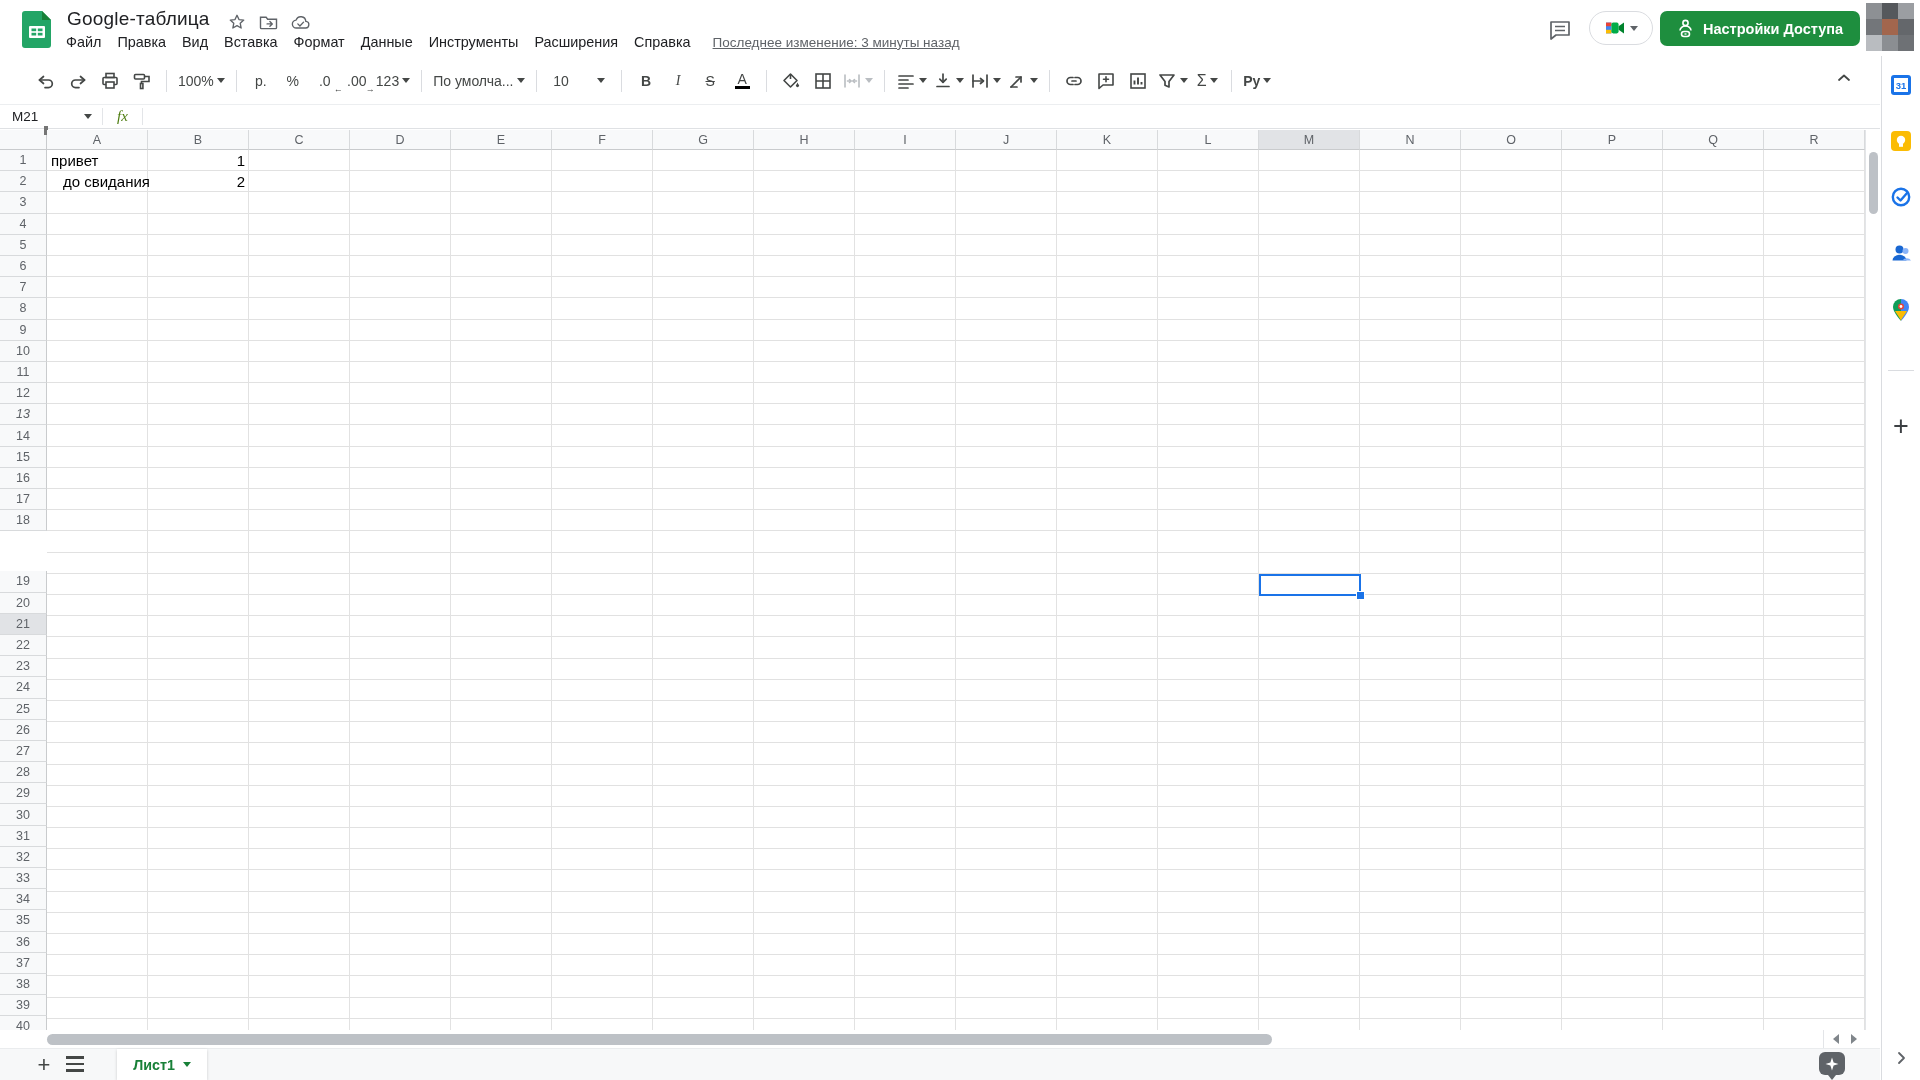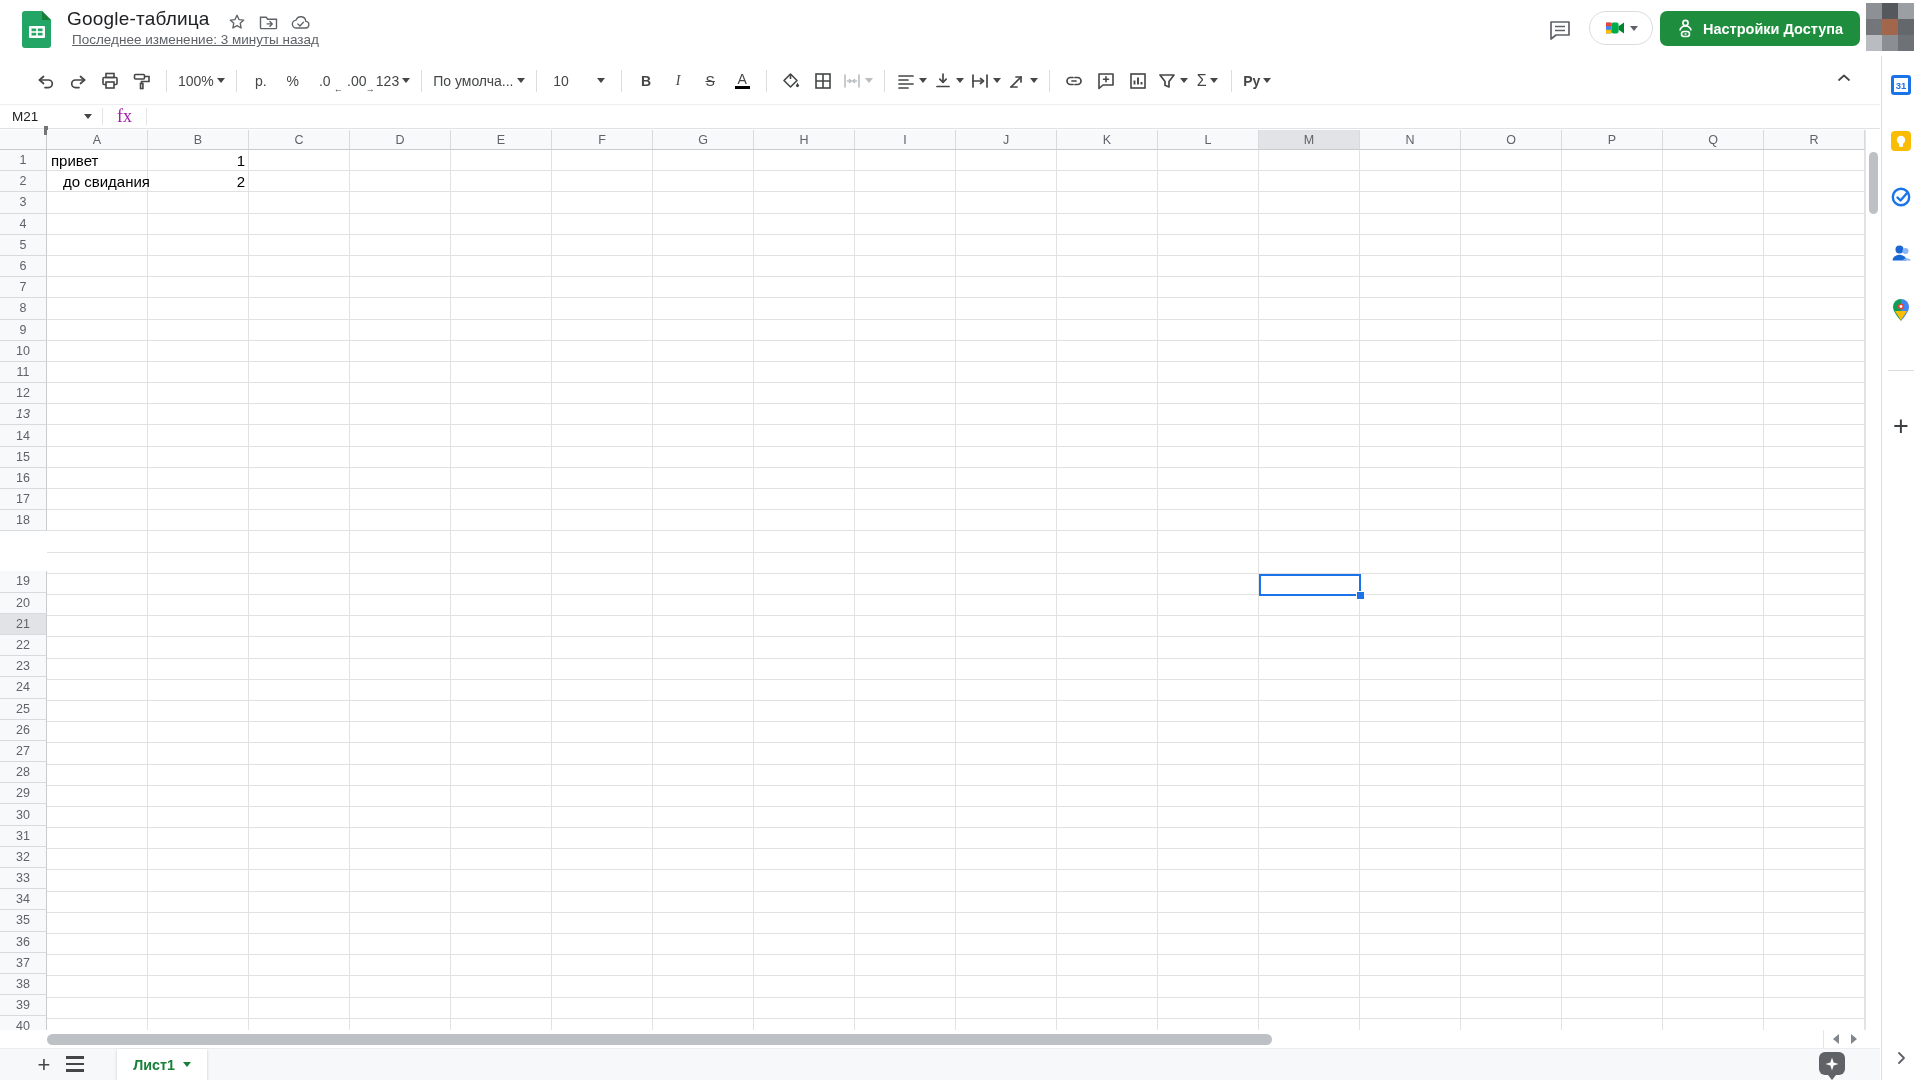--- a/index.html
+++ b/index.html
@@ -33,21 +33,21 @@
   .s{text-decoration:line-through;}
   .a-color{display:flex;flex-direction:column;align-items:center;line-height:12px;}
   .a-color .bar{width:15px;height:3px;background:#000;margin-top:1px;}
   .dec{position:relative;}
   .dec small{position:absolute;font-size:9px;bottom:1px;right:-2px;color:#444746;}
   .collapse{left:1836px;top:70px;color:#444746;}
   
   .fbar{left:0;top:104px;width:1880px;height:25px;border-top:1px solid #eceef0;border-bottom:1px solid #dfe1e4;
         display:flex;align-items:center;box-sizing:border-box;background:#fff;}
   .namebox{width:72px;padding-left:12px;font-size:13.5px;color:#202124;}
-  .fx{font-family:"Liberation Serif",serif;color:#a21caf;font-size:18px;padding:0 14px;}
+  .fx{font-family:"Liberation Serif",serif;font-style:italic;color:#4d7c0f;font-size:15px;padding:0 14px;}
   .fdiv{width:1px;height:17px;background:#e3e5e8;}
   .formula-input{flex:1;font-size:14px;color:#202124;padding-left:10px;}
   
   .corner{left:0;top:130px;width:47px;height:20px;background:#f8f9fa;box-sizing:border-box;
           border-right:1px solid #c9cbcd;border-bottom:1px solid #c9cbcd;}
   .corner-tick{left:44px;top:126px;width:4px;height:9px;background:#757575;}
   .colheads{left:47px;top:130px;height:20px;display:flex;}
   .col-h{width:101px;height:20px;box-sizing:border-box;background:#f8f9fa;border-right:1px solid #d8dadc;
          border-bottom:1px solid #c9cbcd;display:flex;align-items:center;justify-content:center;
          font-size:12.5px;color:#5f6368;}
@@ -124,20 +124,31 @@
     </span>
     <span>
       <svg width="20" height="15" viewBox="0 0 22 16" fill="none" stroke="#5f6368" stroke-width="1.5">
         <path d="M6 14 a4.3 4.3 0 0 1 -.4-8.6 a5.5 5.5 0 0 1 10.7 1.4 a3.6 3.6 0 0 1 -.6 7.2 z" stroke-linejoin="round"></path>
         <path d="M7.5 9.5 l2.3 2.3 4-4.2" stroke-linecap="round" stroke-linejoin="round"></path>
       </svg>
     </span>
   </div>
 
   <div class="abs menu-bar">
+    <div style="display:flex;">
+        <div class="menu-item">Файл</div>
+        <div class="menu-item">Правка</div>
+        <div class="menu-item">Вид</div>
+        <div class="menu-item">Вставка</div>
+        <div class="menu-item">Формат</div>
+        <div class="menu-item">Данные</div>
+        <div class="menu-item">Инструменты</div>
+        <div class="menu-item">Расширения</div>
+        <div class="menu-item">Справка</div>
+      </div>
     <a class="last-edit">Последнее изменение: 3 минуты назад</a>
   </div>
 
   <div class="abs comment-top">
     <svg width="22" height="21" viewBox="0 0 22 21" fill="none" stroke="#5f6368" stroke-width="1.7">
       <path d="M2 2 h18 v13 h-13 l-5 4 z" stroke-linejoin="round"></path>
       <path d="M6 6.5 h10 M6 10.5 h10"></path>
     </svg>
   </div>
 

